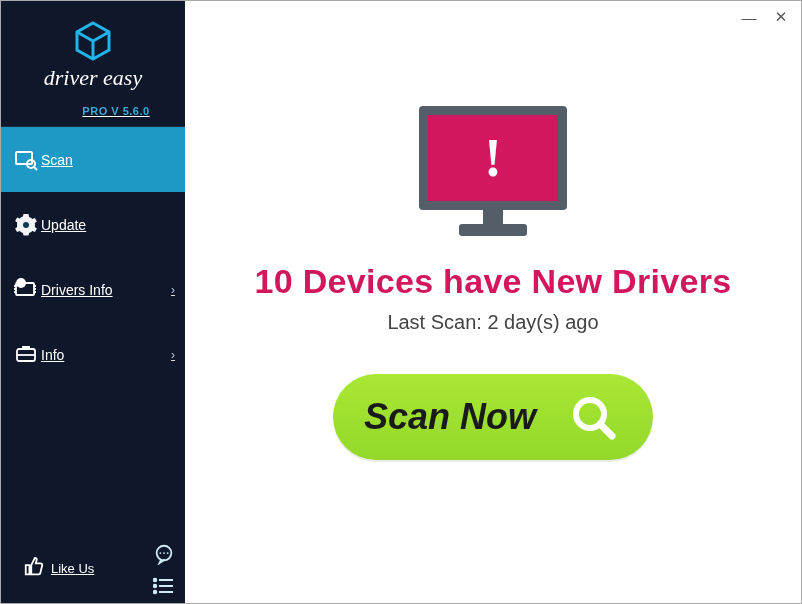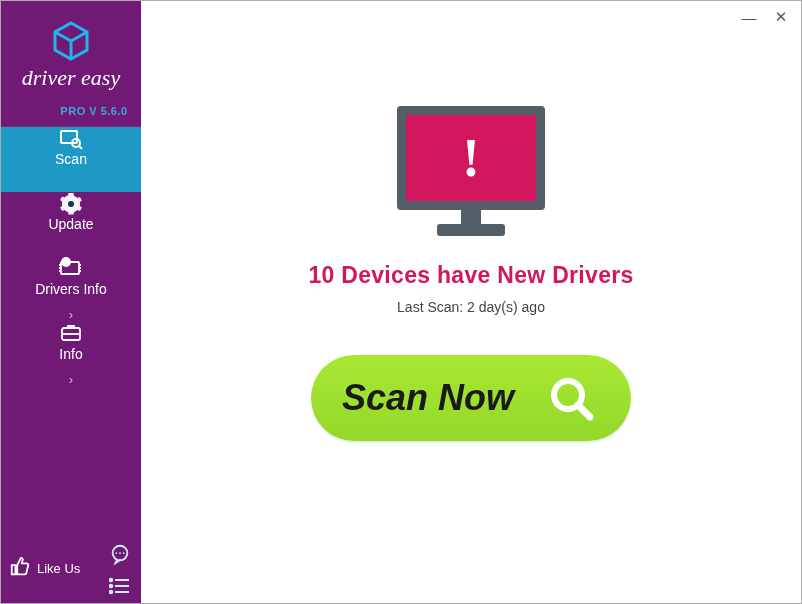--- a/index.html
+++ b/index.html
@@ -12,25 +12,26 @@
     position: relative;
   }
   .app {
     display: flex;
     width: 100%;
     height: 100%;
     border: 1px solid #aaa;
   }
   
   .sidebar {
-    width: 140px;
-    background: #701a75;
+    width: 184px;
+    background: #0f172a;
     color: #fff;
     display: flex;
     flex-direction: column;
+    text-decoration: underline;
   }
   .logo-area {
     height: 126px;
     display: flex;
     flex-direction: column;
     align-items: center;
     justify-content: center;
     border-bottom: 1px solid rgba(255,255,255,0.08);
     padding-top: 8px;
   }
@@ -49,21 +50,20 @@
     flex-direction: column;
   }
   .nav-item {
     display: flex;
     align-items: center;
     height: 65px;
     padding: 0 10px;
     cursor: pointer;
     position: relative;
     font-size: 14px;
-    flex-direction: column;
   }
   .nav-item.active {
     background: #1e99c6;
   }
   .nav-item .icon-wrap {
     width: 30px;
     display: flex;
     justify-content: center;
     align-items: center;
   }
@@ -73,21 +73,21 @@
   }
   .nav-item .chevron {
     font-size: 12px;
     color: #cfe6ef;
     opacity: 0.85;
   }
   .sidebar-bottom {
     height: 70px;
     display: flex;
     align-items: center;
-    padding: 0 8px;
+    padding: 0 22px;
     position: relative;
   }
   .like-us {
     display: flex;
     align-items: center;
     gap: 6px;
     font-size: 13px;
     cursor: pointer;
   }
   .bottom-icons {
@@ -130,28 +130,28 @@
     height: 22px;
     display: flex;
     align-items: center;
     justify-content: center;
     color: #555;
     cursor: pointer;
     font-size: 15px;
   }
   .headline {
     color: #d2175e;
-    font-size: 23px;
+    font-size: 34px;
     font-weight: 700;
     margin-top: 24px;
     letter-spacing: 0.3px;
   }
   .subline {
     color: #444;
-    font-size: 14px;
+    font-size: 20px;
     margin-top: 10px;
   }
   .scan-btn {
     margin-top: 40px;
     width: 320px;
     height: 86px;
     background: linear-gradient(#a9e834, #93d82a);
     border-radius: 45px;
     display: flex;
     align-items: center;

